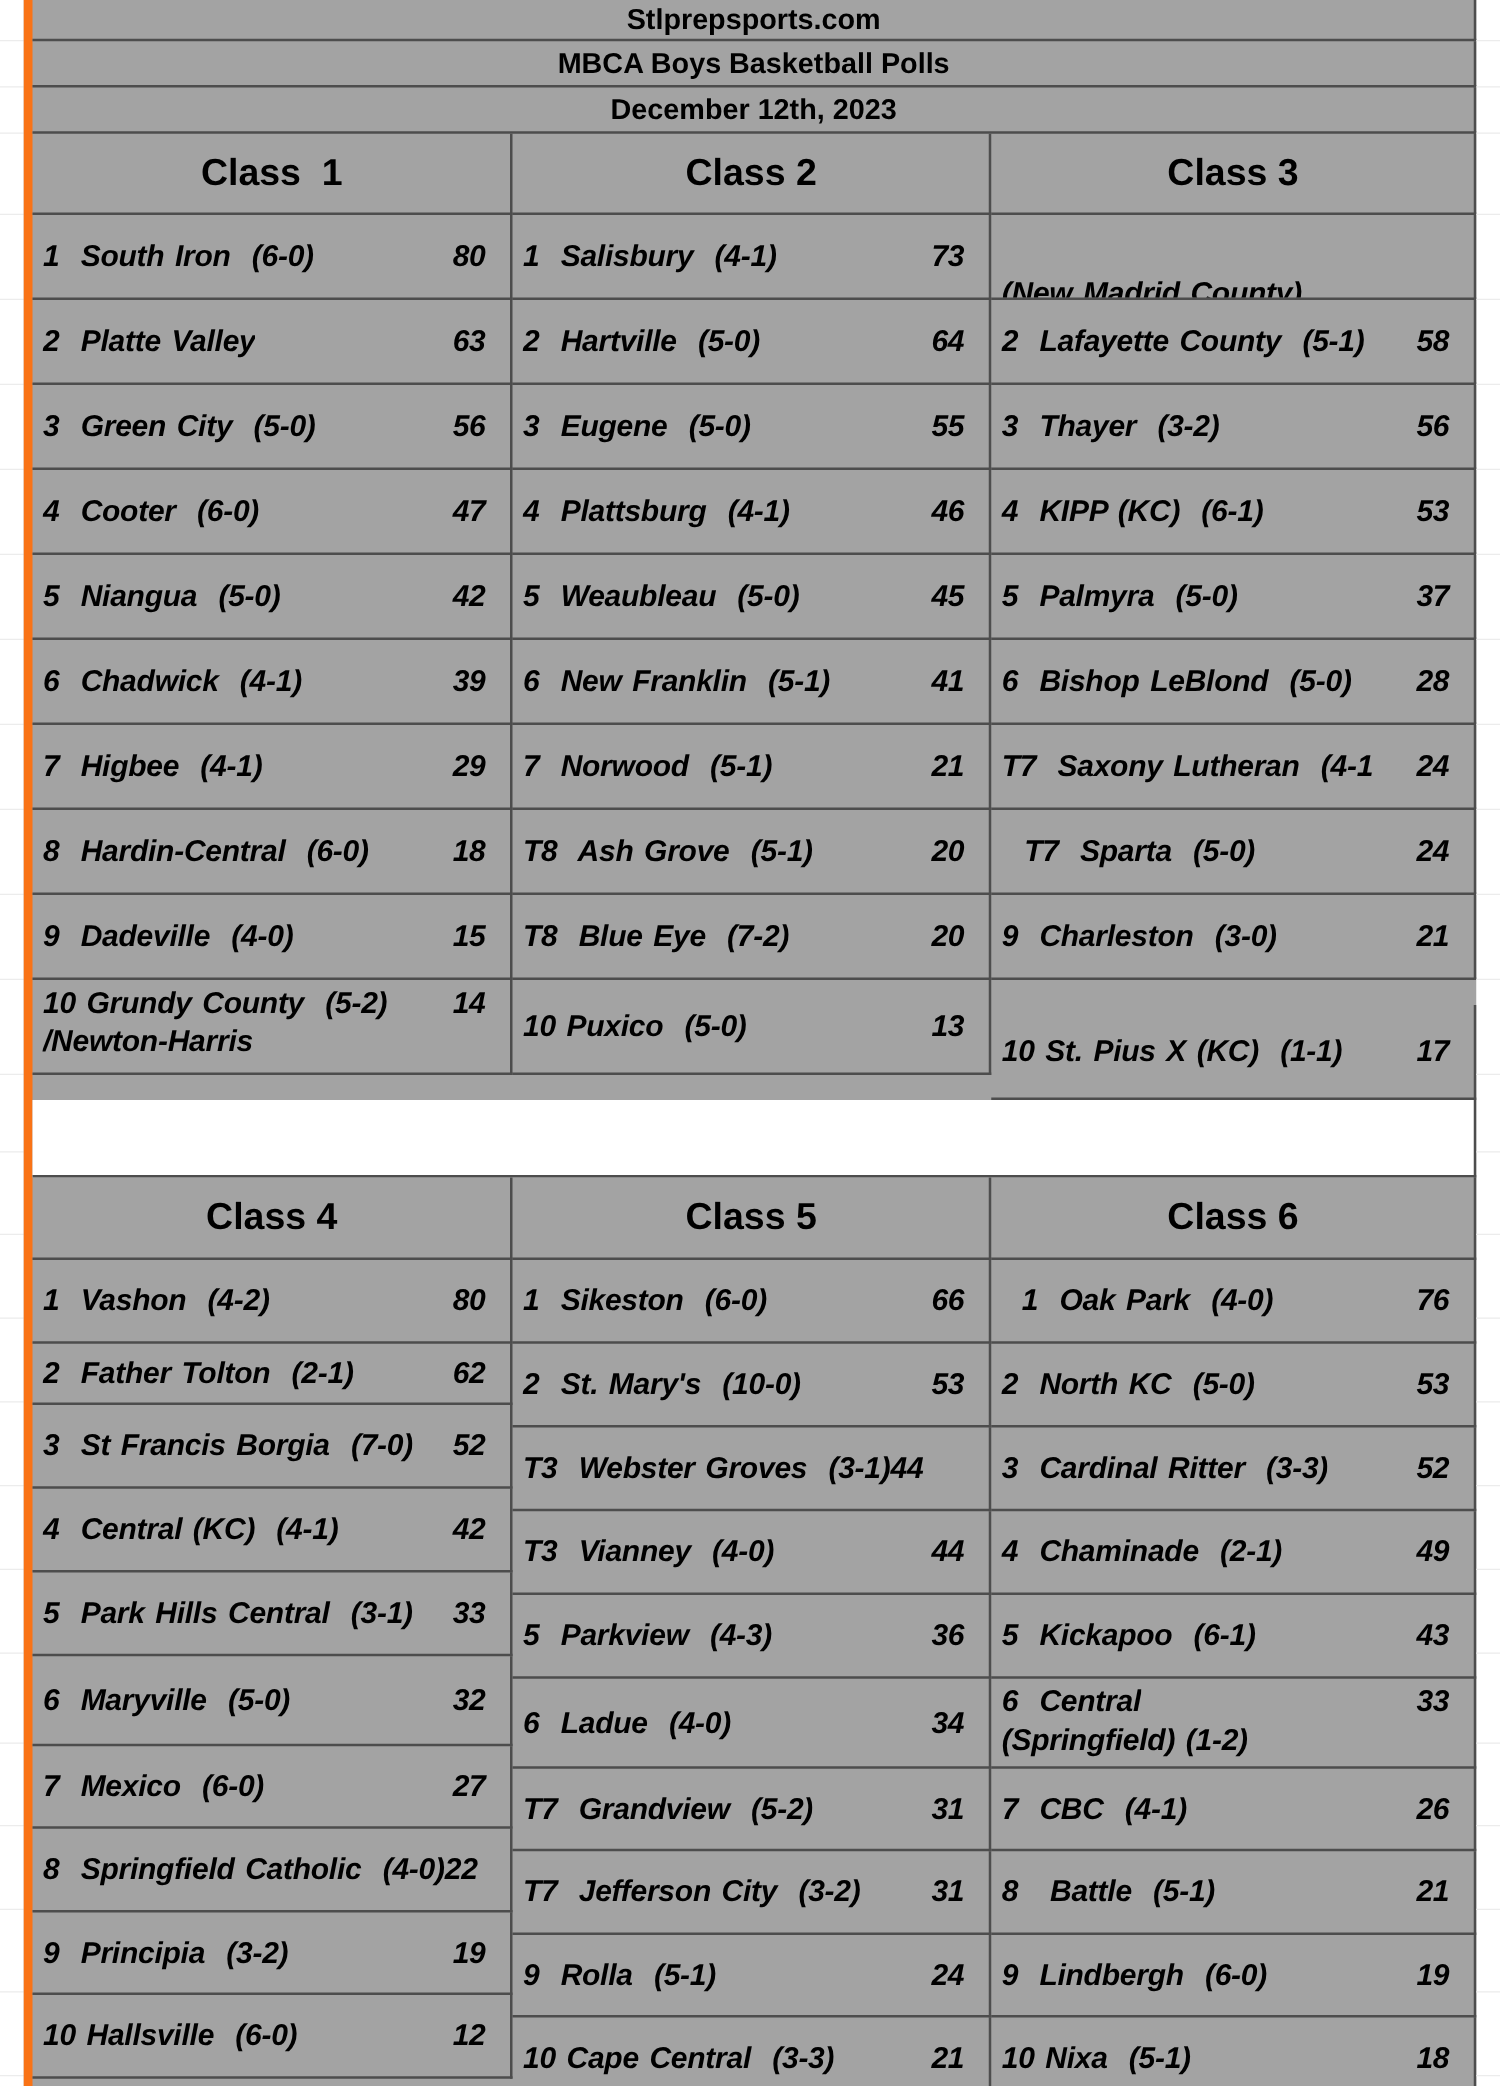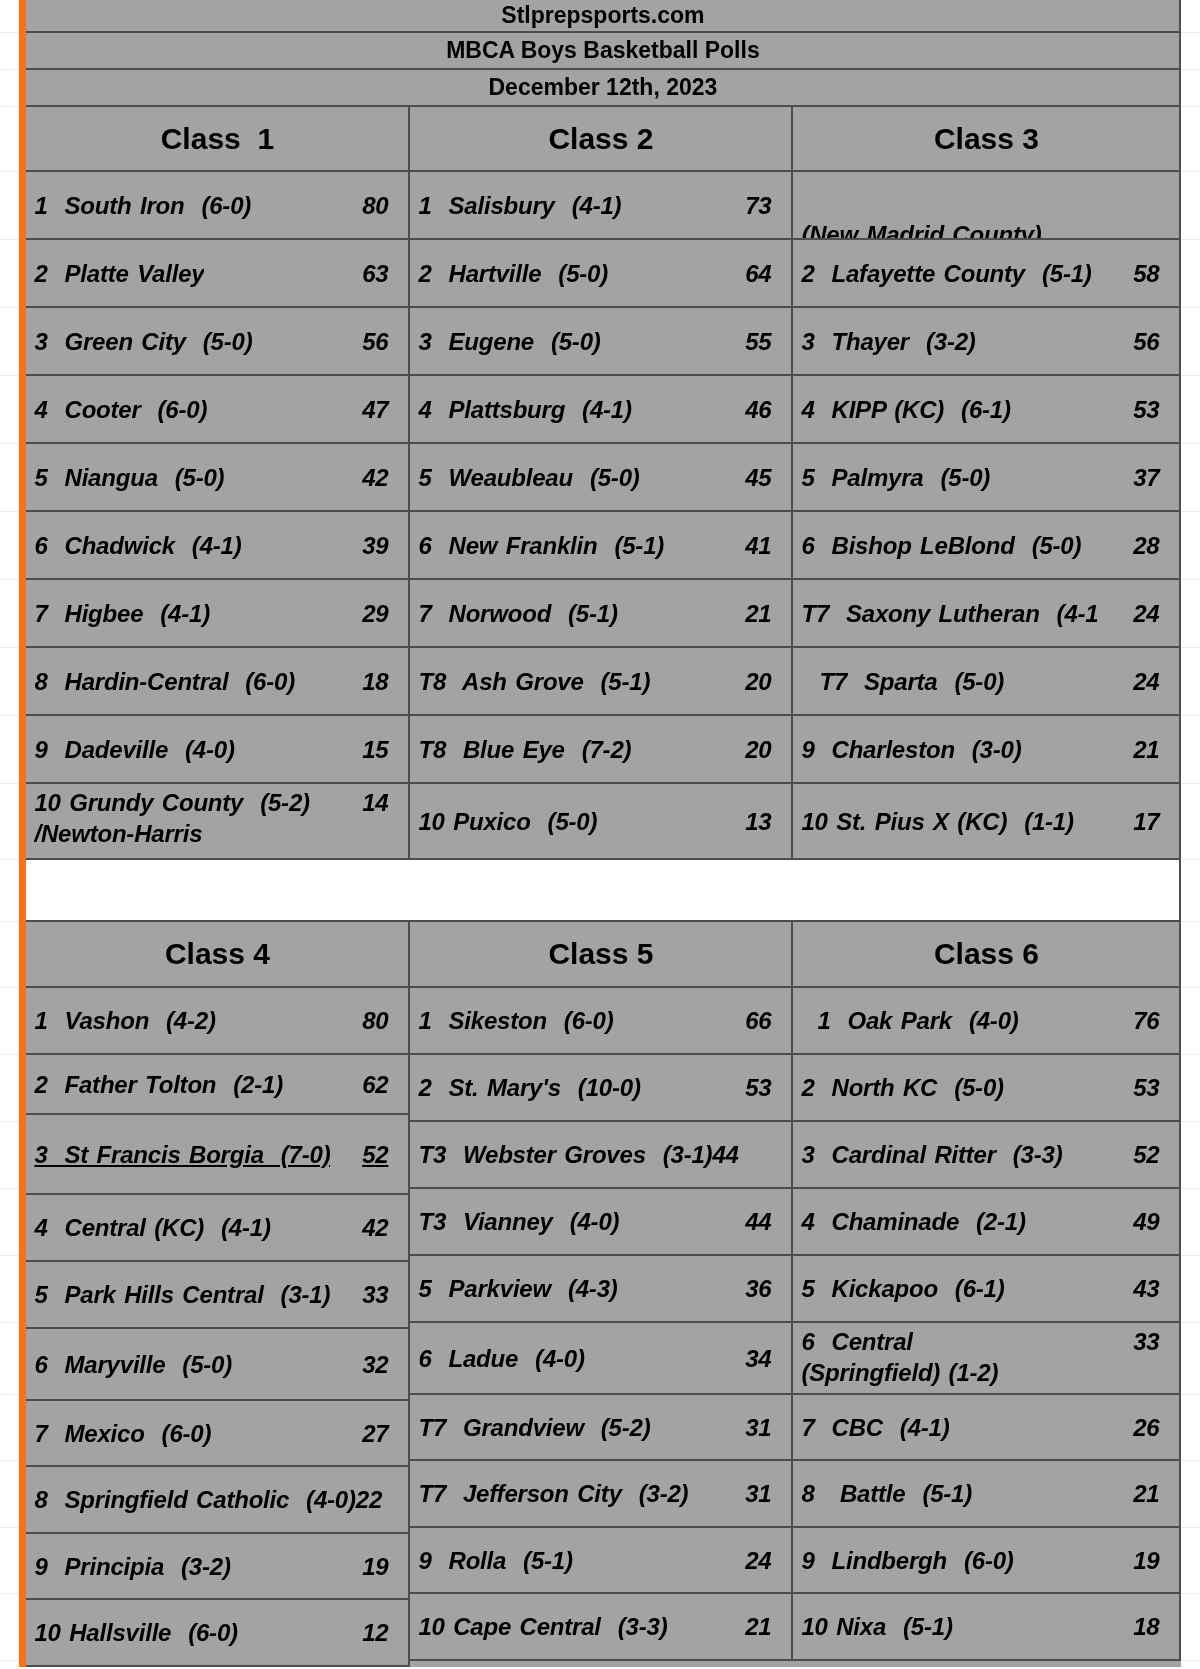--- a/index.html
+++ b/index.html
@@ -254,47 +254,47 @@
               <span class="label">T7  Sparta  (5-0)</span>
               <span class="score">24</span>
             </div>
           </div>
           <div class="cell" style="height: 68px;">
             <div class="line1">
               <span class="label">9  Charleston  (3-0)</span>
               <span class="score">21</span>
             </div>
           </div>
-          <div class="cell" style="height: 76px;">
+          <div class="cell" style="height: 76px; margin-top: 20px;">
             <div class="line1">
               <span class="label">10 St. Pius X (KC)  (1-1)</span>
               <span class="score">17</span>
             </div>
           </div>
         </div>
       </div>
 
     <div class="spacer" style="height:62px"></div>
 
     <div class="bank" id="bank2">
         <div class="class-col" style="width: 384px;">
           <div class="hcell" style="height: 66px;">Class 4</div>
           <div class="cell" style="height: 67px;">
             <div class="line1">
               <span class="label">1  Vashon  (4-2)</span>
               <span class="score">80</span>
             </div>
           </div>
-          <div class="cell" style="height: 60px;">
+          <div class="cell" style="height: 49px;">
             <div class="line1">
               <span class="label">2  Father Tolton  (2-1)</span>
               <span class="score">62</span>
             </div>
           </div>
-          <div class="cell" style="height: 80px; text-decoration: underline;">
+          <div class="cell" style="height: 67px;">
             <div class="line1">
               <span class="label">3  St Francis Borgia  (7-0)</span>
               <span class="score">52</span>
             </div>
           </div>
           <div class="cell" style="height: 67px; justify-content: center;">
             <div class="line1">
               <span class="label">4  Central (KC)  (4-1)</span>
               <span class="score">42</span>
             </div>

